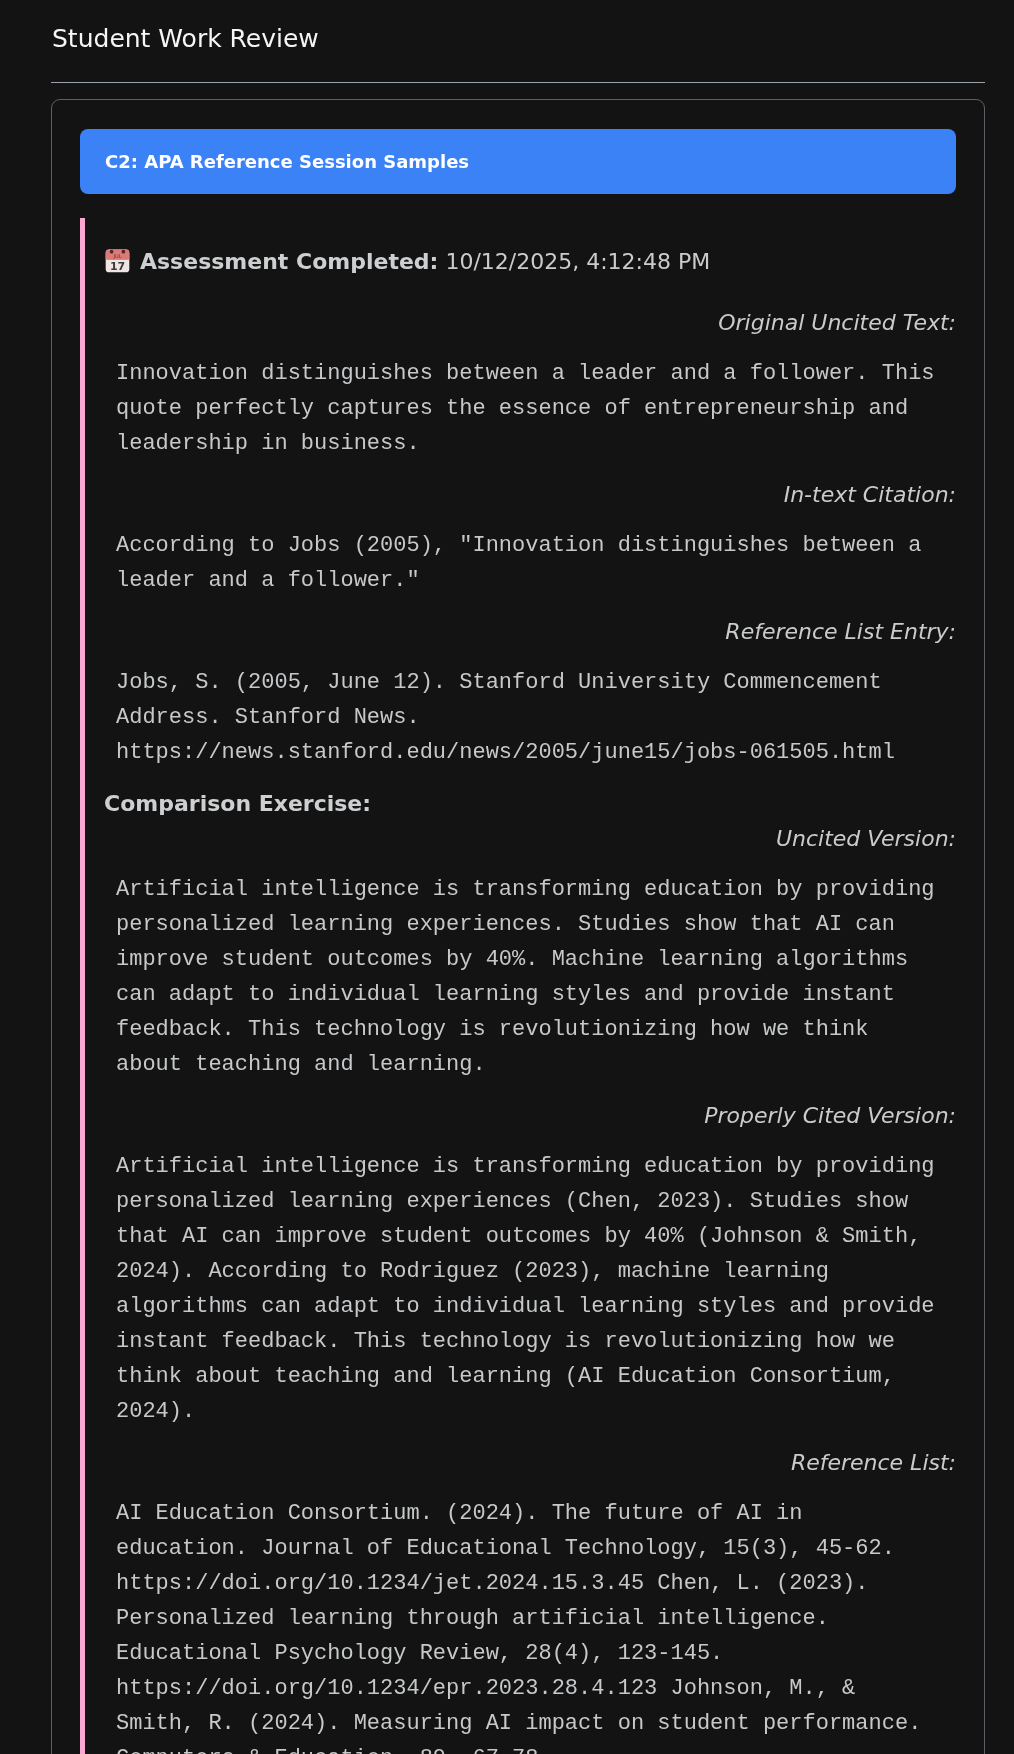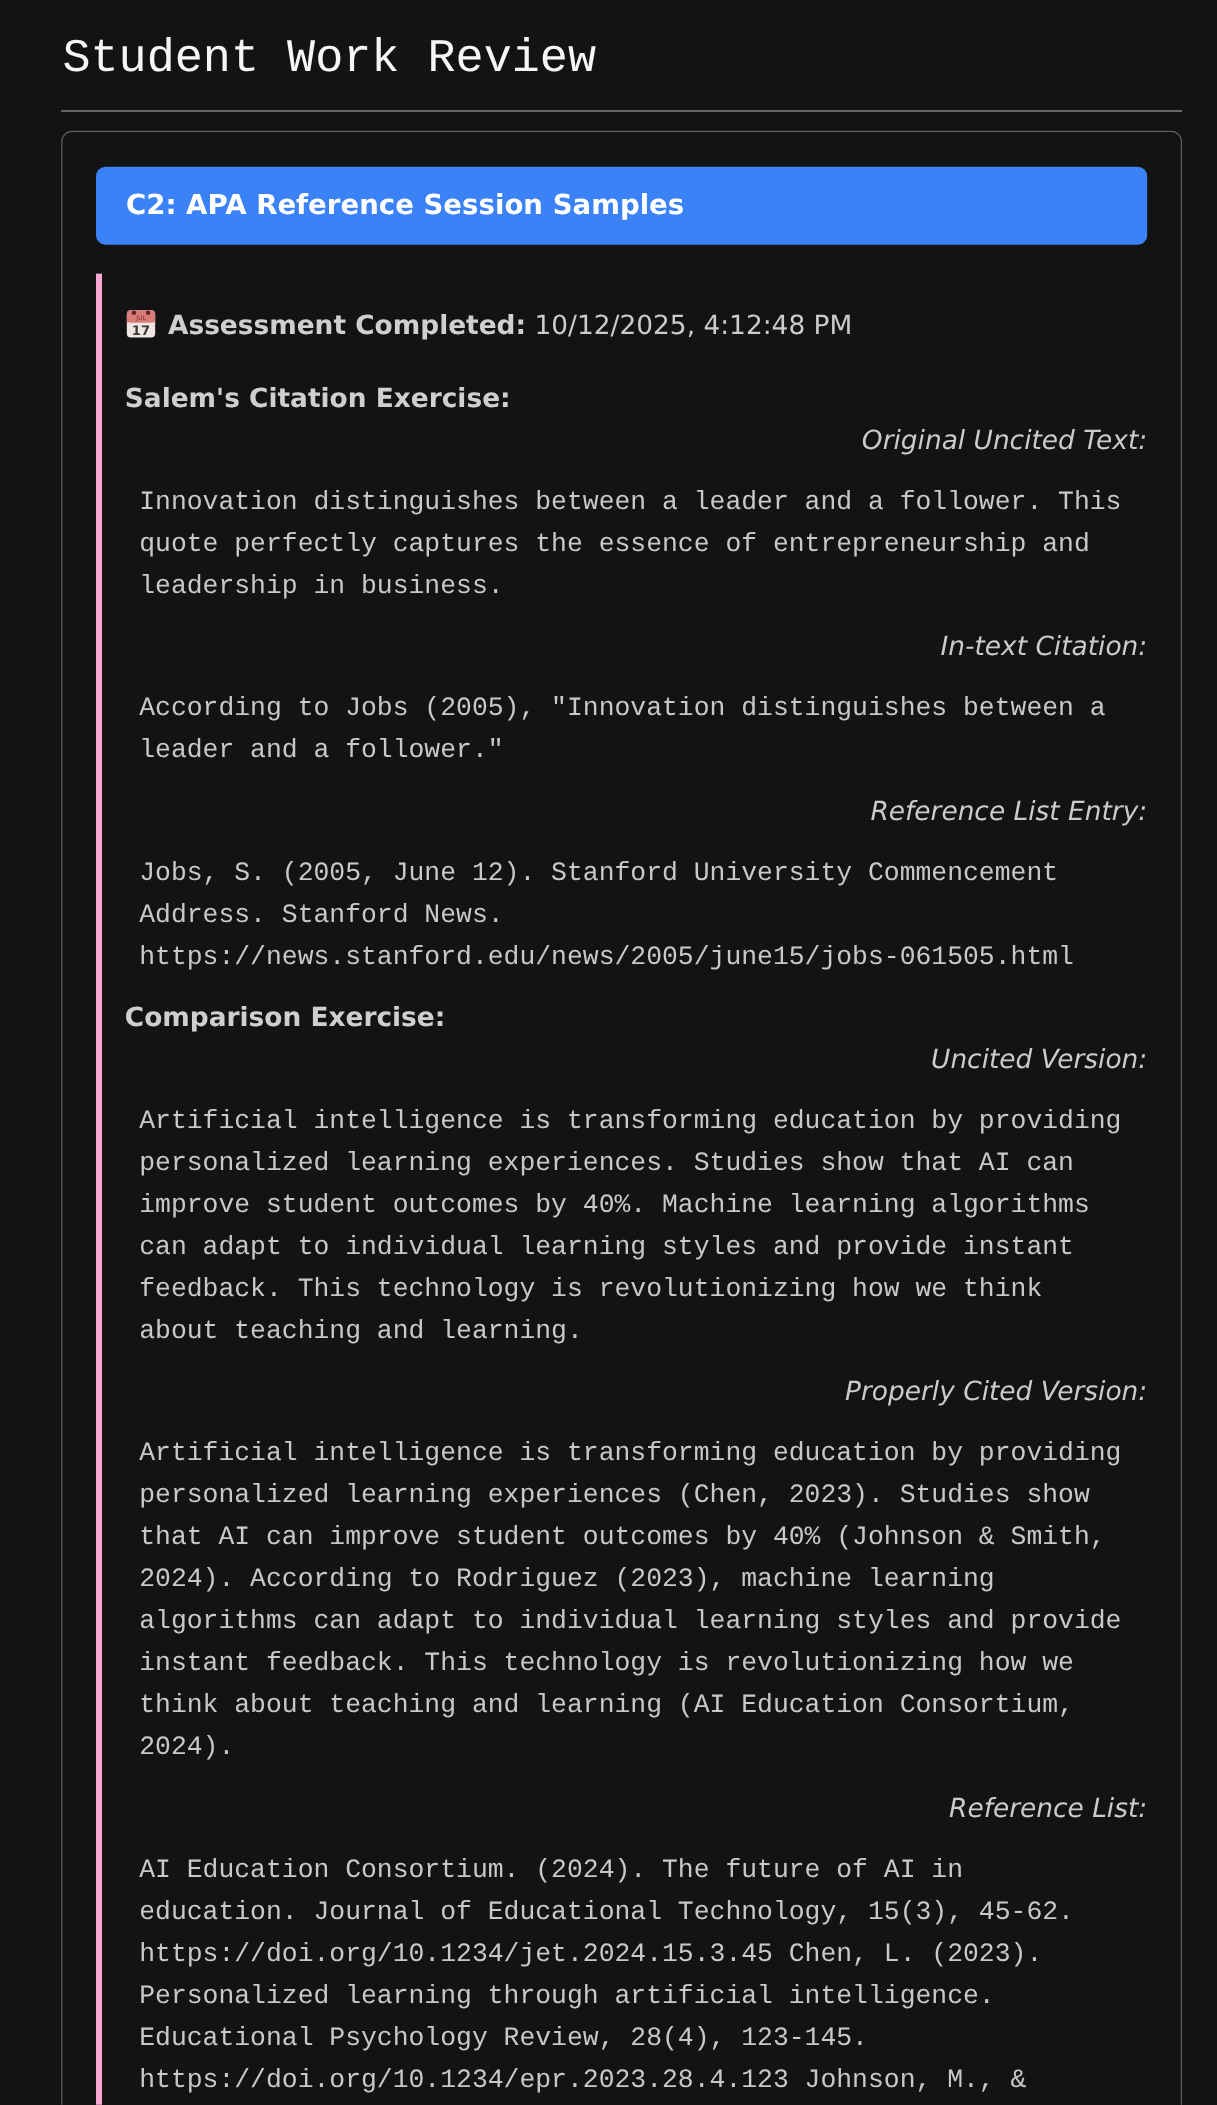--- a/index.html
+++ b/index.html
@@ -9,42 +9,41 @@
     height: 1754px;
     overflow: hidden;
     background: #131313;
     color: #c9cbcd;
     font-family: "DejaVu Sans", sans-serif;
     font-size: 22px;
     line-height: 35px;
     padding: 8px 29px 0 51px;
   }
   h1.page-title {
-    font-size: 39px;
+    font-size: 25px;
     line-height: 46px;
     font-weight: 400;
     color: #f5f6f7;
-    margin: 18px 0 20px 1px;
-    font-family: Liberation Mono, monospace;
+    margin: 8px 0 20px 1px;
   }
   hr.title-divider {
     border: none;
     border-top: 1px solid #9aa1a8;
     margin: 0 0 16px 0;
   }
   .card {
     border: 1px solid #5b6167;
     border-radius: 9px;
     padding: 29px 28px 40px 28px;
     min-height: 1700px;
   }
   .card-header {
     background: #3b82f6;
     color: #ffffff;
-    font-size: 23px;
+    font-size: 18px;
     line-height: 29px;
     font-weight: 700;
     padding: 18px 25px;
     border-radius: 8px;
   }
   .session {
     margin-top: 24px;
     border-left: 5px solid #f9a8d4;
     padding: 26px 0 0 19px;
   }
@@ -96,21 +95,20 @@
           <rect x="2" y="3" width="28" height="12" rx="4" fill="#d97b78"></rect>
           <rect x="2" y="11" width="28" height="4" fill="#d97b78"></rect>
           <circle cx="9" cy="5.5" r="2.2" fill="#5a2524"></circle>
           <circle cx="23" cy="5.5" r="2.2" fill="#5a2524"></circle>
           <text x="16" y="13" text-anchor="middle" font-size="6" font-family="DejaVu Sans, sans-serif" fill="#7e2f2e">JUL</text>
           <text x="16" y="27" text-anchor="middle" font-size="13" font-weight="bold" font-family="DejaVu Sans, sans-serif" fill="#3a3a3a">17</text>
         </svg>
       </span><b>Assessment Completed:</b>&nbsp;<span>10/12/2025, 4:12:48 PM</span>
     </p>
 
-    <p class="lbl-bold">Salem's Citation Exercise:</p>
     <p class="lbl-italic">Original Uncited Text:</p>
     <p class="para">Innovation distinguishes between a leader and a follower. This quote perfectly captures the essence of entrepreneurship and leadership in business.</p>
 
     <p class="lbl-italic">In-text Citation:</p>
     <p class="para">According to Jobs (2005), "Innovation distinguishes between a leader and a follower."</p>
 
     <p class="lbl-italic">Reference List Entry:</p>
     <p class="para">Jobs, S. (2005, June 12). Stanford University Commencement Address. Stanford News. https://news.stanford.edu/news/2005/june15/jobs-061505.html</p>
 
     <p class="lbl-bold">Comparison Exercise:</p>

